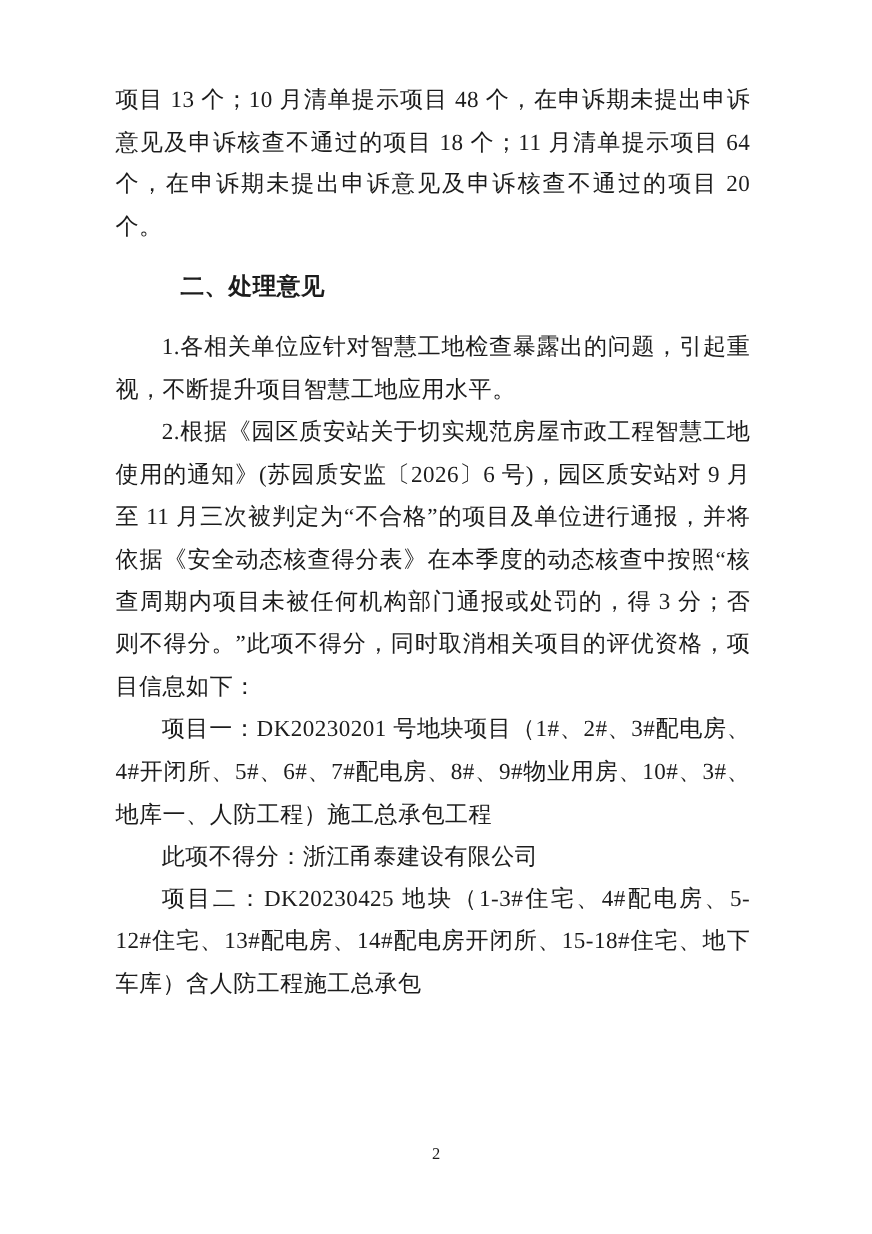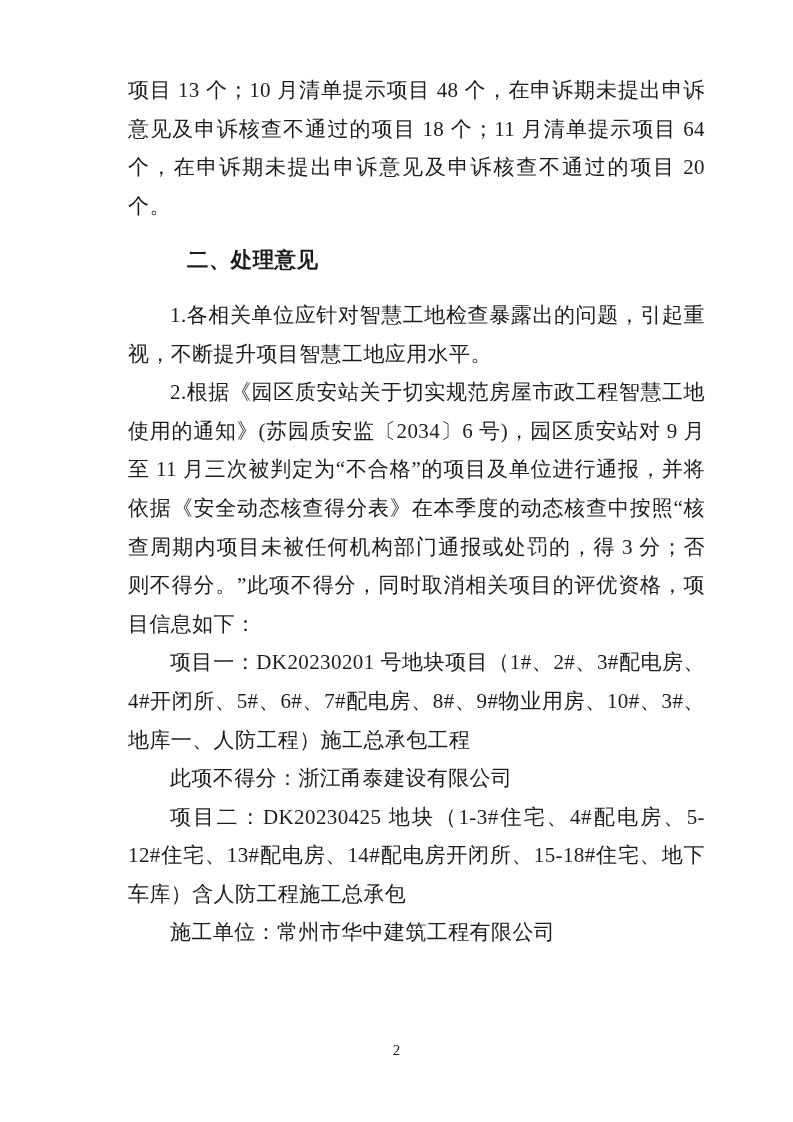--- a/index.html
+++ b/index.html
@@ -11,21 +11,21 @@
     position: relative;
     width: 793px;
     height: 1122px;
     background: #ffffff;
     overflow: hidden;
     font-family: "Liberation Serif", "DejaVu Serif", serif;
     color: #1c1c1c;
   }
   .text-block {
     position: absolute;
-    left: 128px;
+    left: 105px;
     top: 71px;
     width: 577px;
   }
   p.body-para {
     margin: 0;
     font-size: 21px;
     line-height: 38.6px;
     text-align: justify;
     text-justify: inter-character;
     word-break: break-word;
@@ -56,20 +56,19 @@
   }
 </style>
 </head>
 <body>
 
 <div class="page">
   <div class="text-block">
     <p class="body-para continuation">项目 13 个；10 月清单提示项目 48 个，在申诉期未提出申诉意见及申诉核查不通过的项目 18 个；11 月清单提示项目 64 个，在申诉期未提出申诉意见及申诉核查不通过的项目 20 个。</p>
     <p class="section-heading">二、处理意见</p>
     <p class="body-para">1.各相关单位应针对智慧工地检查暴露出的问题，引起重视，不断提升项目智慧工地应用水平。</p>
-    <p class="body-para">2.根据《园区质安站关于切实规范房屋市政工程智慧工地使用的通知》(苏园质安监〔2034〕6 号)，园区质安站对 9 月至 11 月三次被判定为“不合格”的项目及单位进行通报，并将依据《安全动态核查得分表》在本季度的动态核查中按照“核查周期内项目未被任何机构部门通报或处罚的，得 3 分；否则不得分。”此项不得分，同时取消相关项目的评优资格，项目信息如下：</p>
+    <p class="body-para">2.根据《园区质安站关于切实规范房屋市政工程智慧工地使用的通知》(苏园质安监〔2026〕6 号)，园区质安站对 9 月至 11 月三次被判定为“不合格”的项目及单位进行通报，并将依据《安全动态核查得分表》在本季度的动态核查中按照“核查周期内项目未被任何机构部门通报或处罚的，得 3 分；否则不得分。”此项不得分，同时取消相关项目的评优资格，项目信息如下：</p>
     <p class="body-para">项目一：DK20230201 号地块项目（1#、2#、3#配电房、4#开闭所、5#、6#、7#配电房、8#、9#物业用房、10#、3#、地库一、人防工程）施工总承包工程</p>
     <p class="body-para">此项不得分：浙江甬泰建设有限公司</p>
     <p class="body-para">项目二：DK20230425 地块（1-3#住宅、4#配电房、5-12#住宅、13#配电房、14#配电房开闭所、15-18#住宅、地下车库）含人防工程施工总承包</p>
-    <p class="body-para">施工单位：常州市华中建筑工程有限公司</p>
   </div>
   <div class="page-number">2</div>
 </div>
 
 </body></html>

